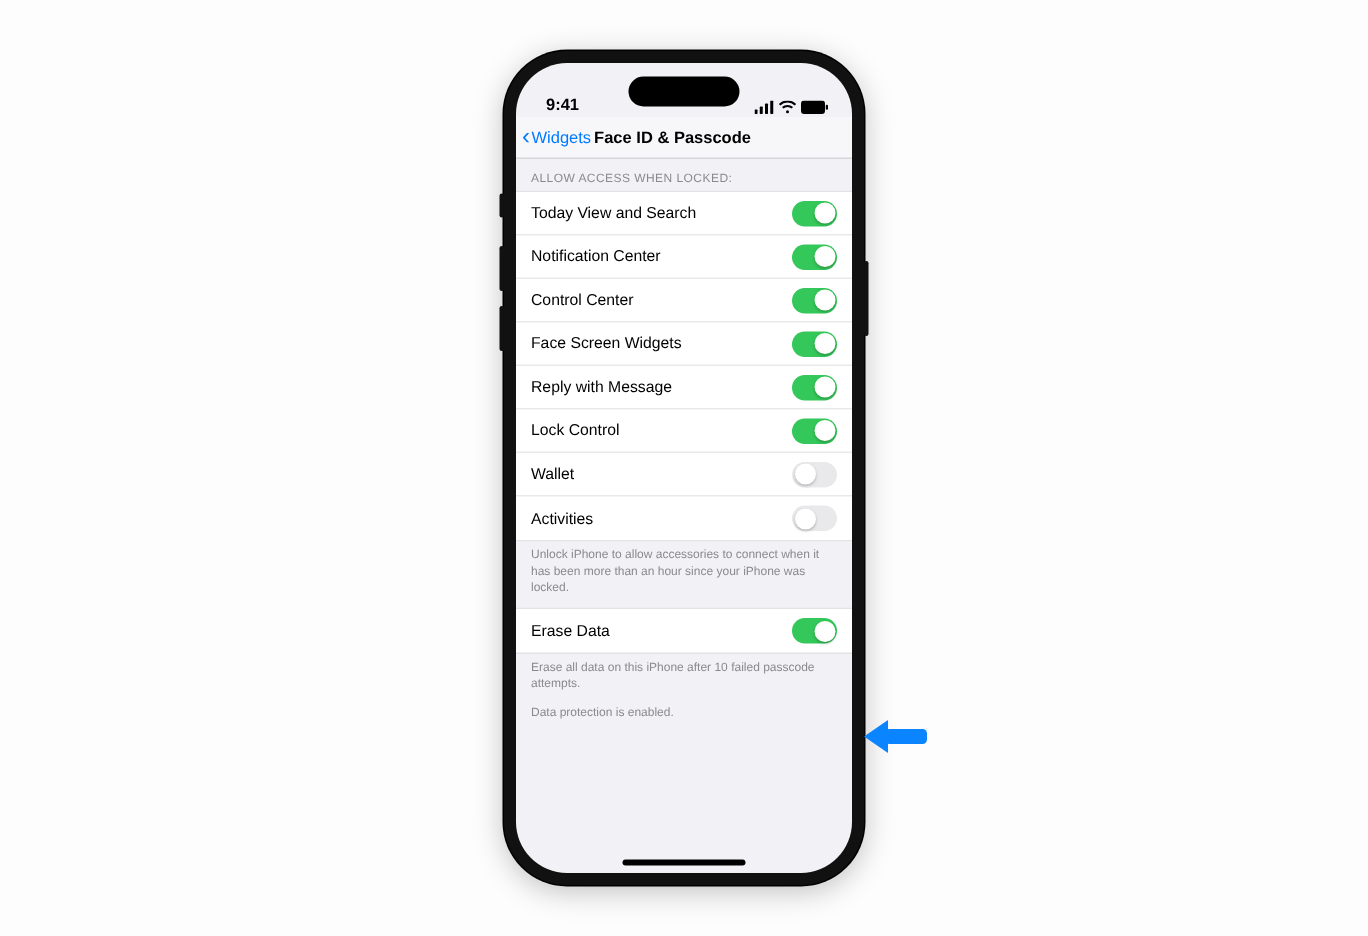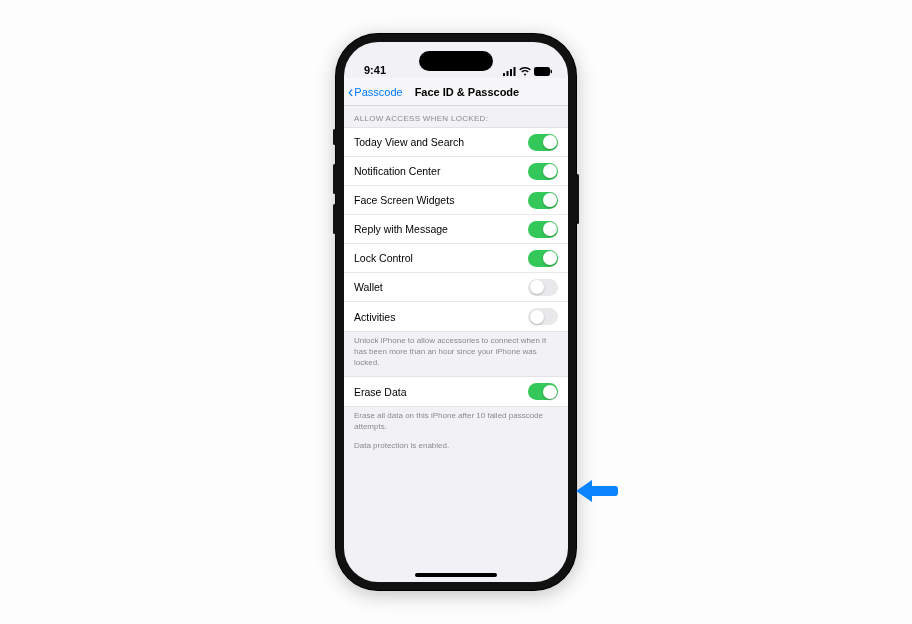--- a/index.html
+++ b/index.html
@@ -86,21 +86,21 @@
     align-items: center;
     padding: 0 4px;
     position: relative;
   }
   .nav .back { display: flex; align-items: center; color: #007aff; font-size: 11px; }
   .nav .chev { font-size: 16px; line-height: 1; font-weight: 400; margin-right: 1px; }
   .nav .title {
     font-size: 11px;
     font-weight: 600;
     color: #000;
-    margin-left: 12px;
+    margin-left: 2px;
   }
 
   
   .content {
     flex: 1;
     overflow: hidden;
     font-size: 10px;
   }
   .sect-header {
     padding: 8px 10px 4px;
@@ -208,38 +208,44 @@
         <svg width="18" height="9" viewBox="0 0 18 9">
             <rect x="0" y="0" width="16" height="9" rx="2.2" fill="#000"></rect>
             <rect x="16.5" y="2.8" width="1.5" height="3.4" rx=".7" fill="#000"></rect>
           </svg>
       </span>
     </div>
 
     <div class="nav">
       <span class="back">
         <span class="chev">‹</span>
-        <span>Passcode</span>
+        <span>Widgets</span>
       </span>
       <span class="title">Face ID &amp; Passcode</span>
     </div>
 
     <div class="content">
 
       <div class="sect-header">ALLOW ACCESS WHEN LOCKED:</div>
 
       <div class="group" id="access-group">
           <div class="row">
             <span class="label">Today View and Search</span>
             <span class="toggle on">
               <span class="knob"></span>
             </span>
           </div>
           <div class="row">
             <span class="label">Notification Center</span>
+            <span class="toggle on">
+              <span class="knob"></span>
+            </span>
+          </div>
+          <div class="row">
+            <span class="label">Control Center</span>
             <span class="toggle on">
               <span class="knob"></span>
             </span>
           </div>
           <div class="row">
             <span class="label">Face Screen Widgets</span>
             <span class="toggle on">
               <span class="knob"></span>
             </span>
           </div>

